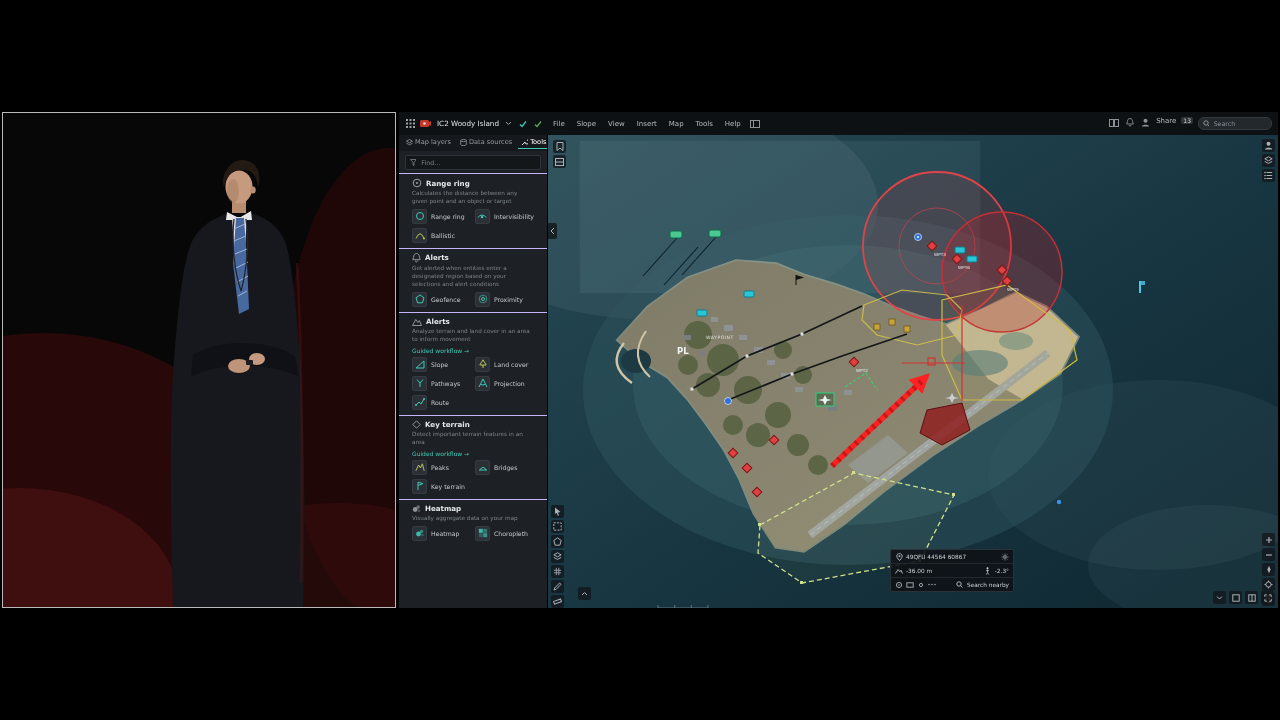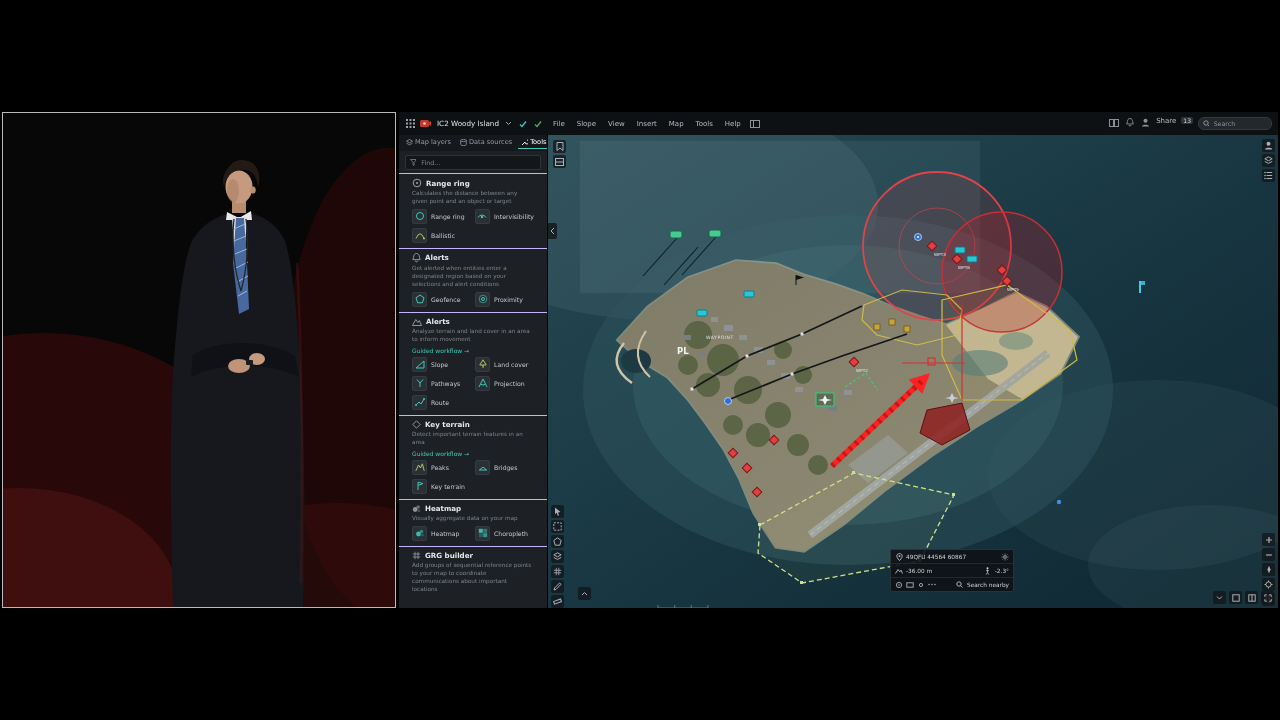--- a/index.html
+++ b/index.html
@@ -407,29 +407,20 @@
                     <rect x="5.2" y="0.8" width="4" height="4" fill="#3fc9b6" opacity="0.45"></rect>
                     <rect x="0.8" y="5.2" width="4" height="4" fill="#3fc9b6" opacity="0.3"></rect>
                     <rect x="5.2" y="5.2" width="4" height="4" fill="#3fc9b6" opacity="0.65"></rect>
                   </svg>
                 </span>
               <span>Choropleth</span>
             </div>
           </div>
         </div>
 
-        <div class="section">
-          <div class="sec-head">
-            <svg width="9" height="9">
-                <path d="M0.8,3 L8.2,3 M0.8,6 L8.2,6 M3,0.8 L3,8.2 M6,0.8 L6,8.2" stroke="#9aa0a6" stroke-width="0.8"></path>
-              </svg>
-            <span>GRG builder</span>
-          </div>
-          <div class="sec-desc">Add groups of sequential reference points to your map to coordinate communications about important locations</div>
-        </div>
 
       </div>
     </aside>
 
     <div class="map">
       <svg class="base" width="731" height="479" viewBox="0 0 731 479">
         <defs>
           <linearGradient id="ocean" x1="0" y1="0" x2="1" y2="1">
             <stop offset="0" stop-color="#274b55"></stop>
               <stop offset="0.55" stop-color="#173540"></stop>

